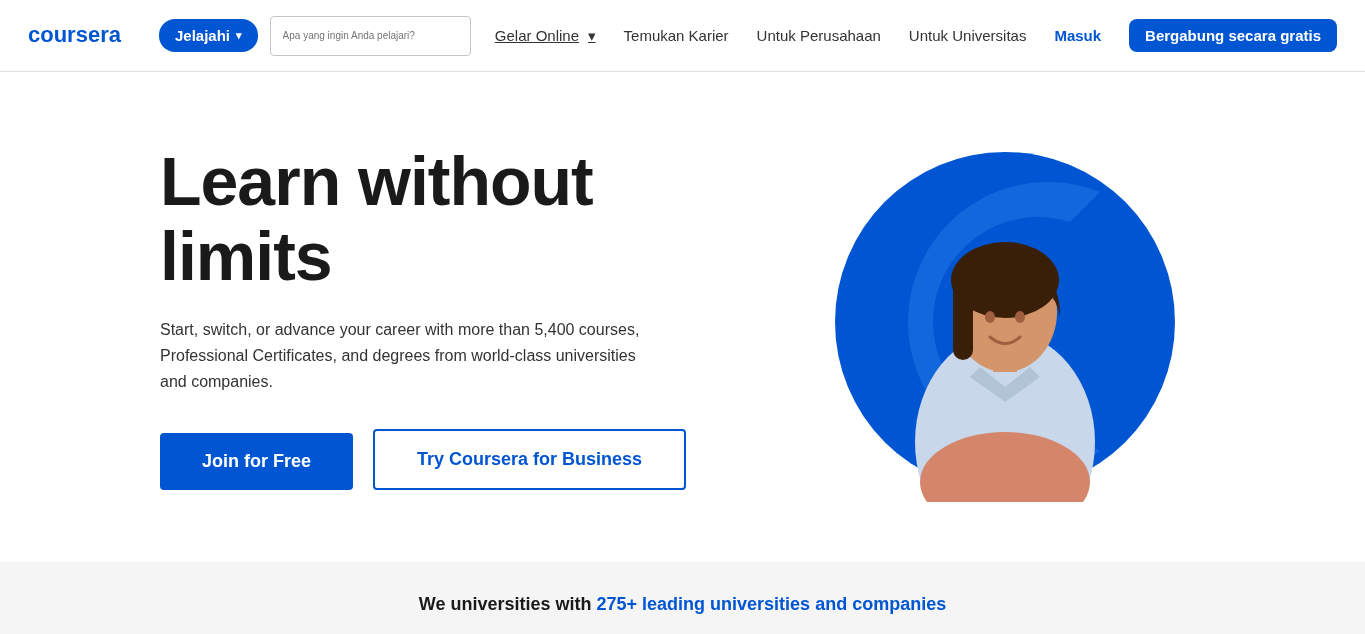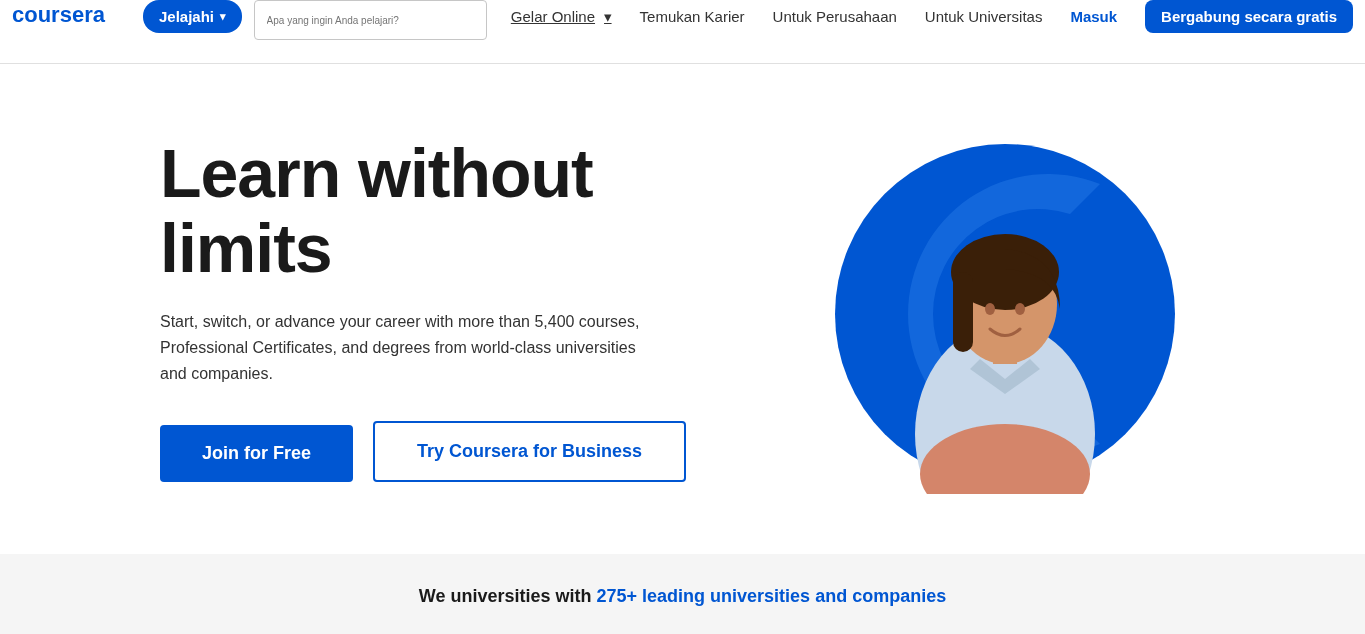--- a/index.html
+++ b/index.html
@@ -1,23 +1,23 @@
 <!DOCTYPE html>
 <html><head>
   <meta charset="utf-8">
   <style>
     * { margin: 0; padding: 0; box-sizing: border-box; }
     body { font-family: 'Source Sans Pro', Arial, sans-serif; background: #fff; width: 1365px; min-height: 634px; overflow-x: hidden; }
 
     
     .navbar {
       display: flex;
-      align-items: flex-start;
-      padding: 0 12px;
-      height: 64px;
+      align-items: center;
+      padding: 0 28px;
+      height: 72px;
       background: #fff;
       border-bottom: 1px solid #e0e0e0;
       position: sticky;
       top: 0;
       z-index: 100;
     }
     .navbar-logo {
       margin-right: 16px;
       flex-shrink: 0;
     }

